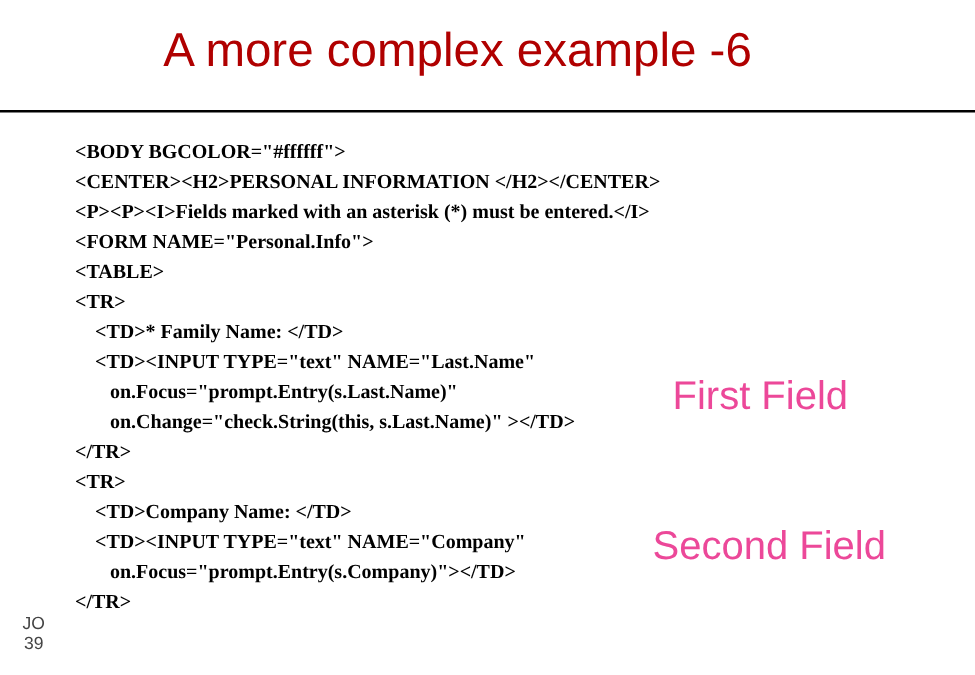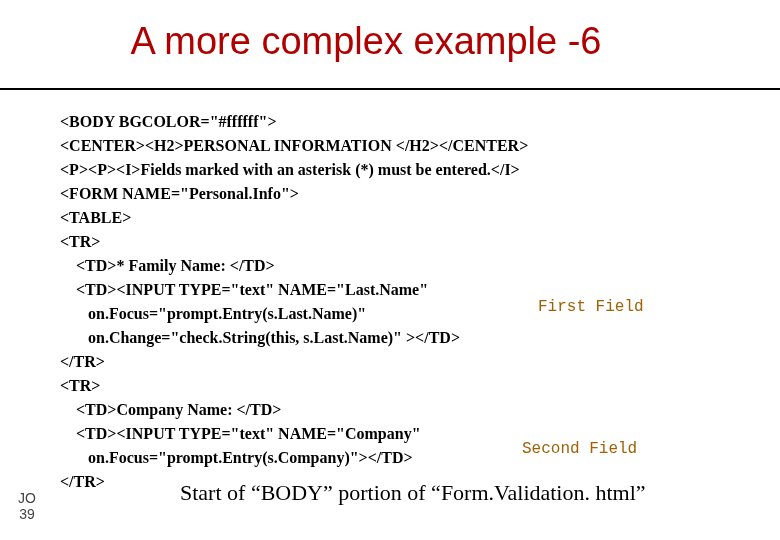--- a/index.html
+++ b/index.html
@@ -41,27 +41,27 @@
     width: 660px;
     font-family: "Times New Roman", Times, serif;
     font-weight: bold;
     font-size: 16px;
     line-height: 24px;
     color: #000;
     white-space: pre;
   }
   .annot {
     position: absolute;
-    font-family: Liberation Mono, monospace;
-    font-size: 16px;
-    color: #a16207;
+    font-family: Liberation Sans, sans-serif;
+    font-size: 32px;
+    color: #ec4899;
     font-weight: normal;
   }
   .annot.first { top: 298px; left: 538px; }
-  .annot.second { top: 418px; left: 522px; margin-top: 22px; }
+  .annot.second { top: 418px; left: 522px; }
   .caption {
     position: absolute;
     top: 480px;
     left: 180px;
     font-family: "Times New Roman", Times, serif;
     font-size: 22px;
     color: #000;
   }
   .pagenum {
     position: absolute;
@@ -97,18 +97,17 @@
 &lt;/TR&gt;
 &lt;TR&gt;
     &lt;TD&gt;Company Name: &lt;/TD&gt;
     &lt;TD&gt;&lt;INPUT TYPE="text" NAME="Company"
        on.Focus="prompt.Entry(s.Company)"&gt;&lt;/TD&gt;
 &lt;/TR&gt;</div>
 
   <div class="annot first">First Field</div>
   <div class="annot second">Second Field</div>
 
-  <div class="caption">Start of “BODY” portion of  “Form.Validation. html”</div>
 
   <div class="pagenum">JO
 39</div>
 
 </div>
 
 </body></html>

